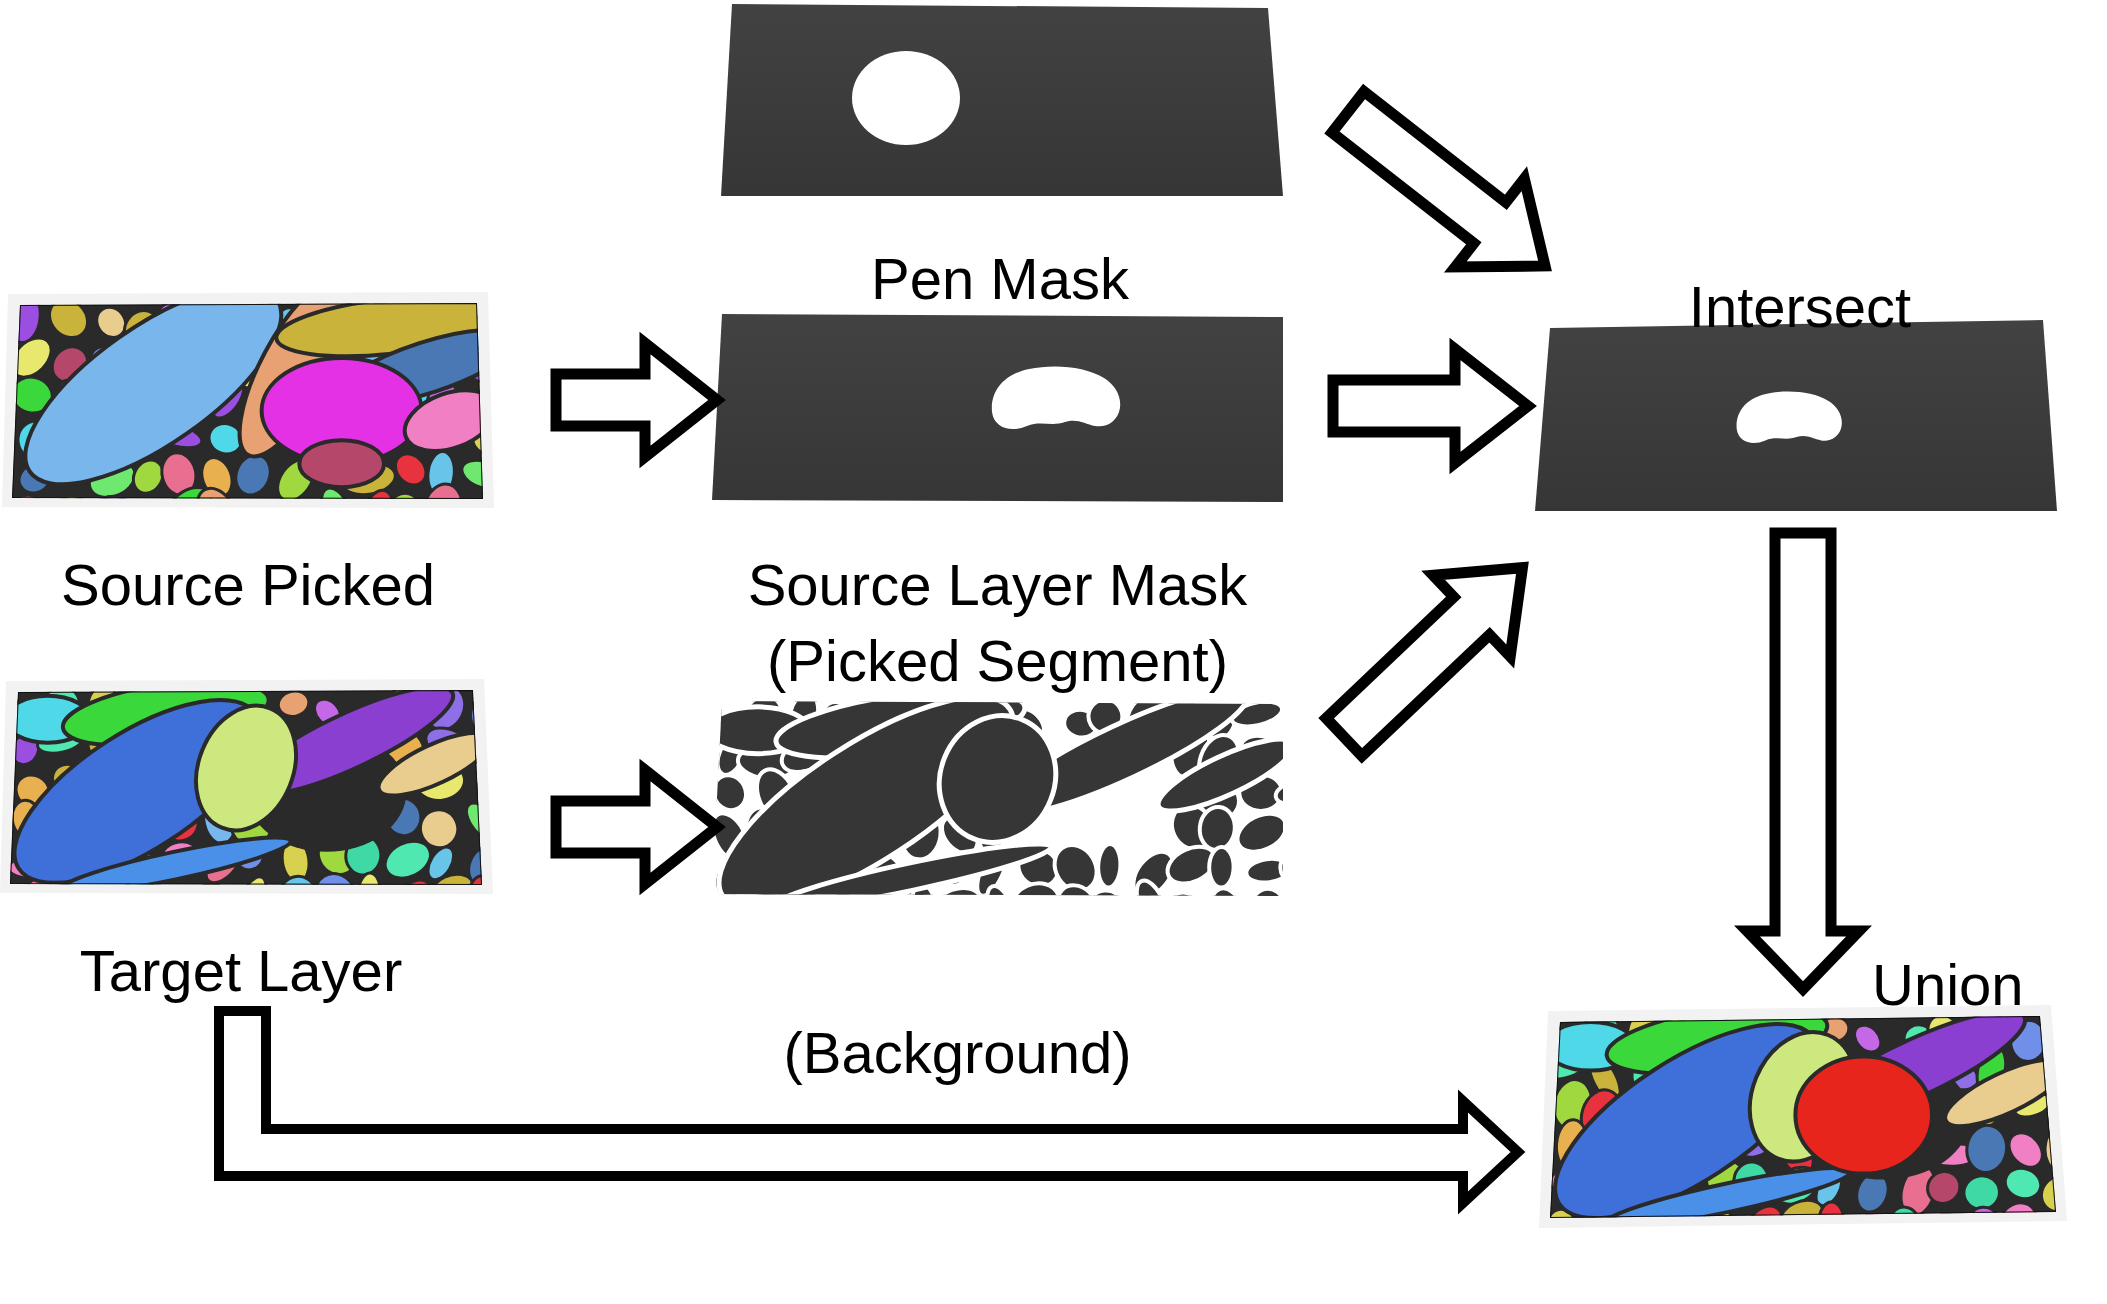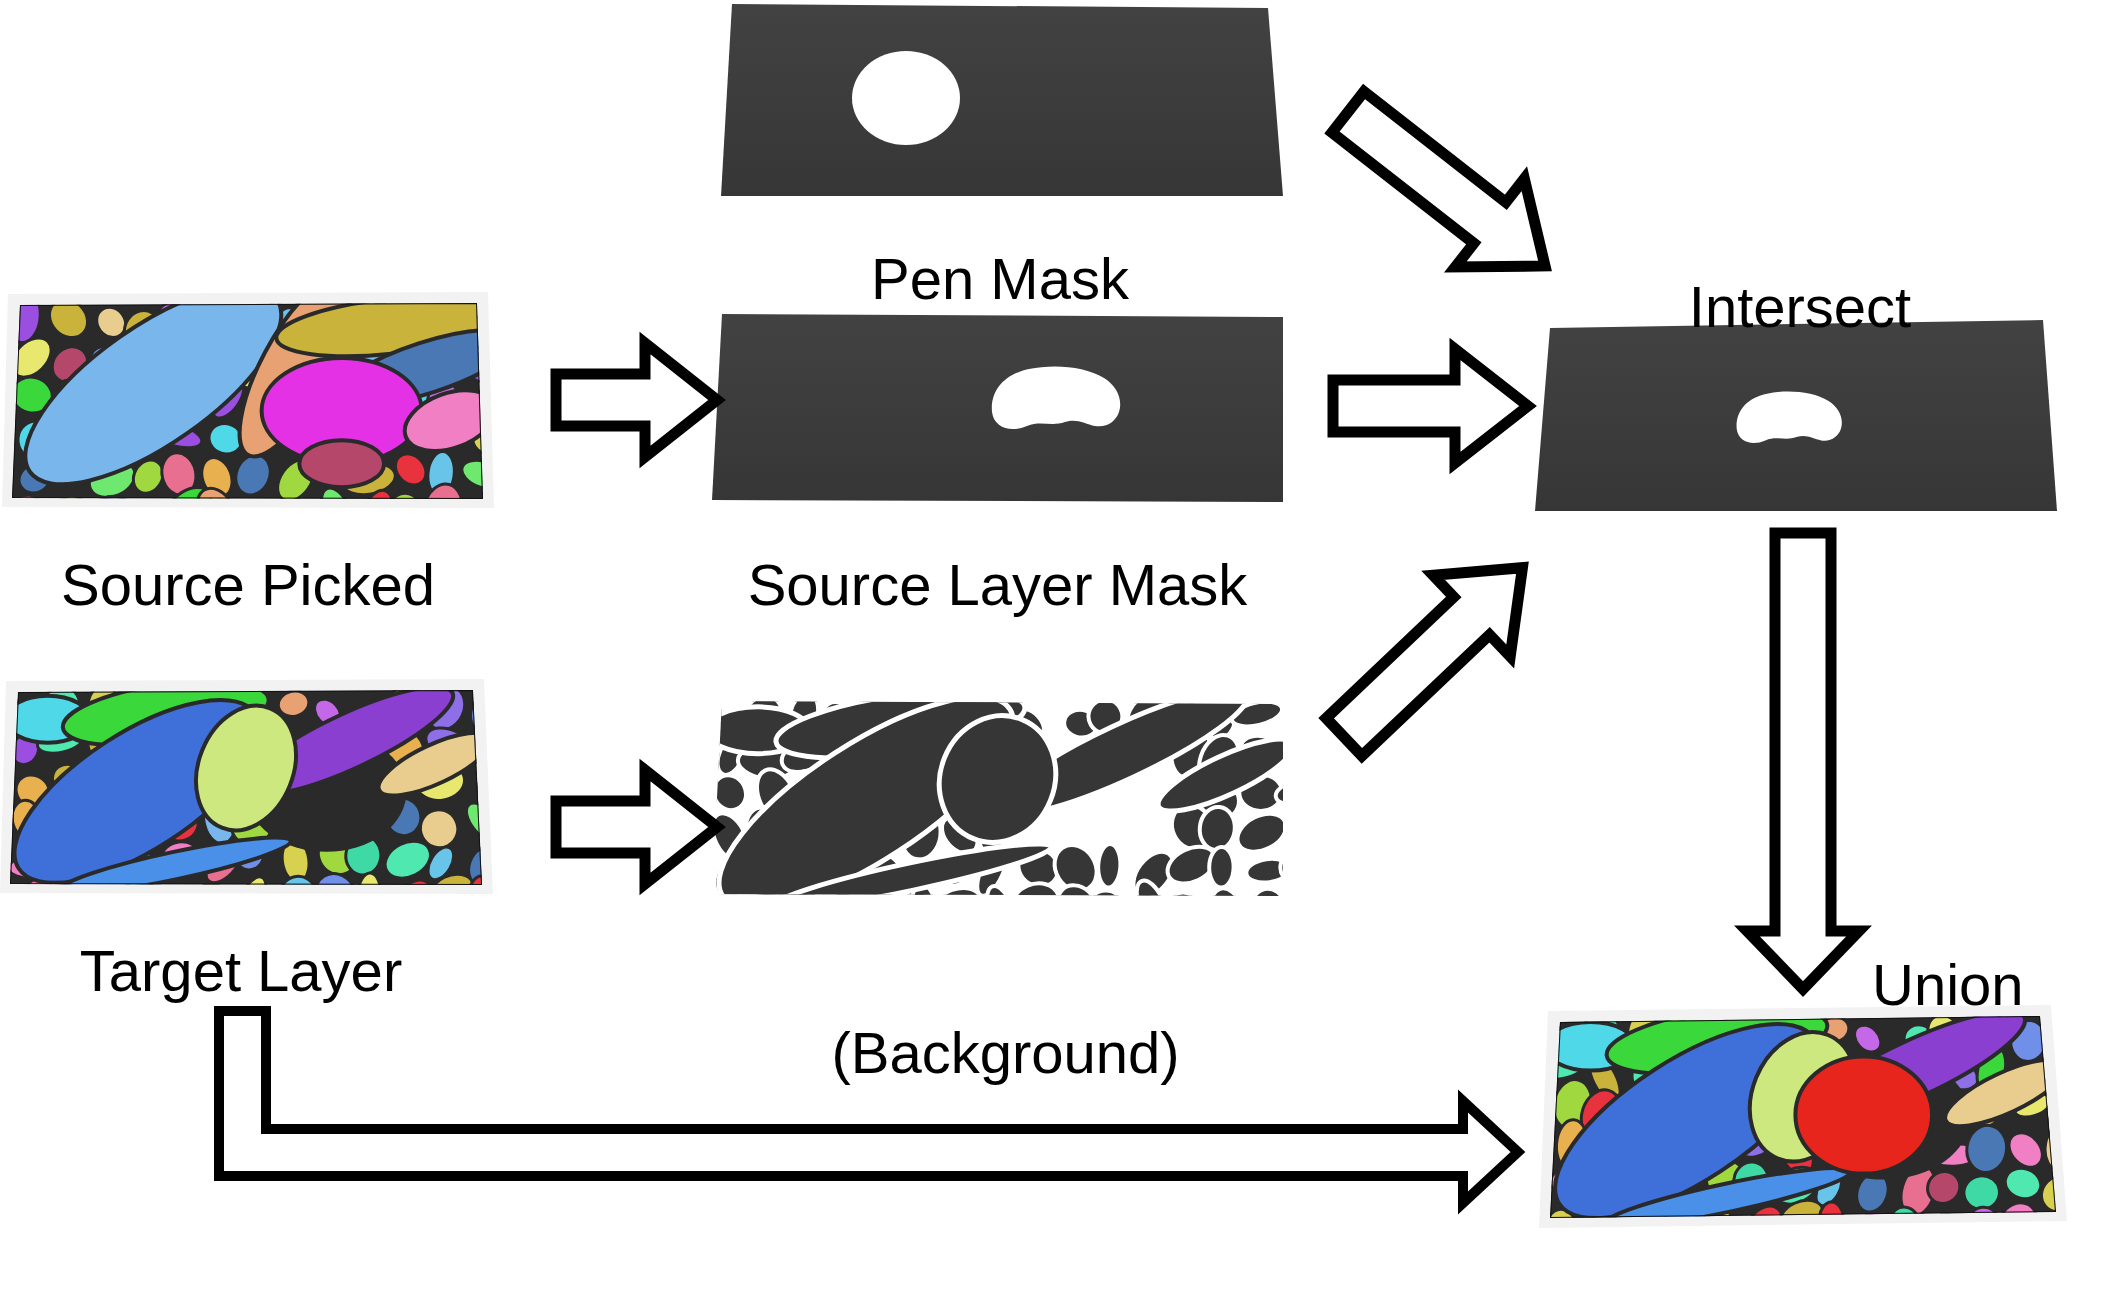--- a/index.html
+++ b/index.html
@@ -20,21 +20,21 @@
     text-align:center;
     white-space:nowrap;
     margin-top:32px;
   }
   #lbl-pen       { left:740px;  top:214px; width:520px; }
   #lbl-source    { left:10px;   top:520px; width:476px; }
   #lbl-srcmask   { left:712px;  top:520px; width:571px; }
   #lbl-srcmask2  { left:712px;  top:596px; width:571px; }
   #lbl-target    { left:6px;    top:906px; width:470px; }
   #lbl-tgtmask   { left:712px;  top:912px; width:571px; }
-  #lbl-tgtmask2  { left:720px;  top:988px; width:571px; }
+  #lbl-tgtmask2  { left:672px;  top:988px; width:571px; }
   #lbl-intersect { left:1550px; top:242px; width:500px; }
   #lbl-union     { left:1872px; top:920px; width:235px; text-align:left; }
   #lbl-updated   { left:1480px; top:1236px; width:627px; }
 </style>
 </head>
 <body>
 
 <div class="canvas">
 
   <svg id="art" width="2107" height="1304" viewBox="0 0 2107 1304">
@@ -442,18 +442,19 @@
         <polygon points="1333,380 1455,380 1455,349 1528,406 1455,463 1455,432 1333,432" fill="#ffffff" stroke="#000000" stroke-width="11" stroke-linejoin="miter" stroke-miterlimit="12"></polygon>
         <polygon points="0,-26 176,-26 176,-56 246,0 176,56 176,26 0,26" fill="#ffffff" stroke="#000000" stroke-width="11" stroke-linejoin="miter" stroke-miterlimit="12" transform="translate(1344,737) rotate(-43.5)"></polygon>
         <polygon points="1775,533 1831,533 1831,931 1859,931 1803,989 1747,931 1775,931" fill="#ffffff" stroke="#000000" stroke-width="11" stroke-linejoin="miter" stroke-miterlimit="12"></polygon>
         <polygon points="219,1011 266,1011 266,1129 1463,1129 1463,1101 1518,1152 1463,1203 1463,1176 219,1176" fill="#ffffff" stroke="#000000" stroke-width="10" stroke-linejoin="miter" stroke-miterlimit="12"></polygon>
       </g>
   </svg>
 
   <div class="lbl" id="lbl-pen">Pen Mask</div>
   <div class="lbl" id="lbl-source">Source Picked</div>
   <div class="lbl" id="lbl-srcmask">Source Layer Mask</div>
+  <div class="lbl" id="lbl-srcmask2">(Picked Segment)</div>
   <div class="lbl" id="lbl-target">Target Layer</div>
   <div class="lbl" id="lbl-tgtmask2">(Background)</div>
   <div class="lbl" id="lbl-intersect">Intersect</div>
   <div class="lbl" id="lbl-union">Union</div>
 
 </div>
 
 </body></html>

